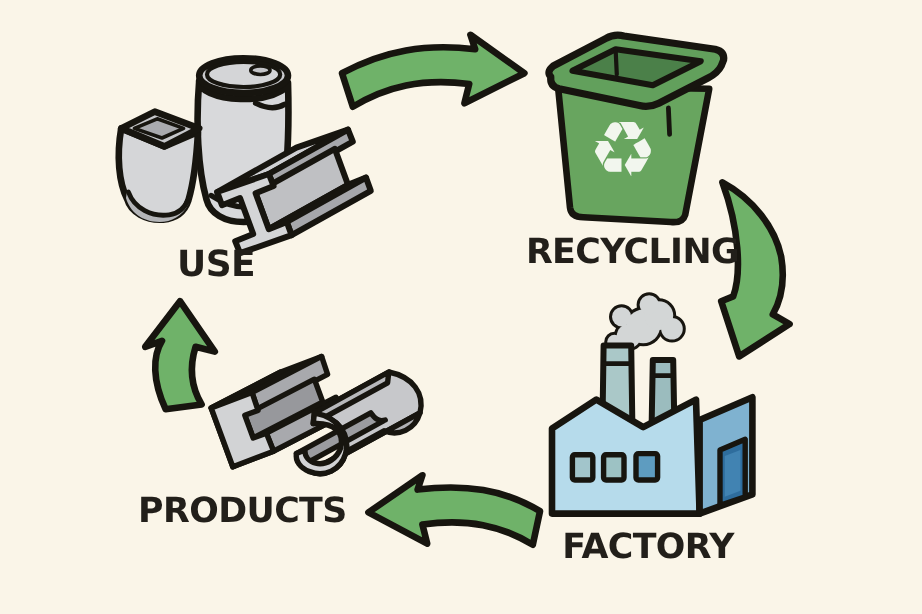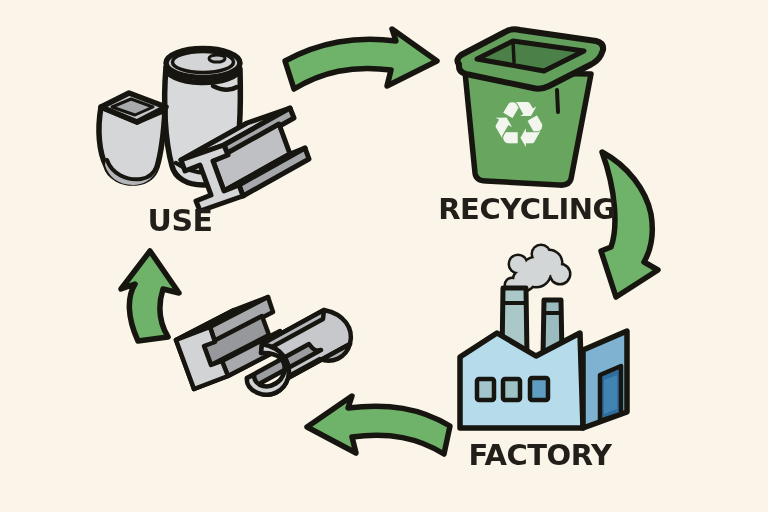--- a/index.html
+++ b/index.html
@@ -155,15 +155,16 @@
   </g>
 </svg>
 
 <div class="node-label" style="left:180px;top:204px;font-size:30px;">USE</div>
 
 <div class="node-label" style="left:540px;top:439px;">FACTORY</div>
 
 <div class="node-label" style="left:527px;top:193px;">RECYCLING</div>
 
 <div class="node-label" style="left:202px;top:409px;">
+  <div>PRODUCTS</div>
 </div>
 
 </div>
 
 </body></html>

